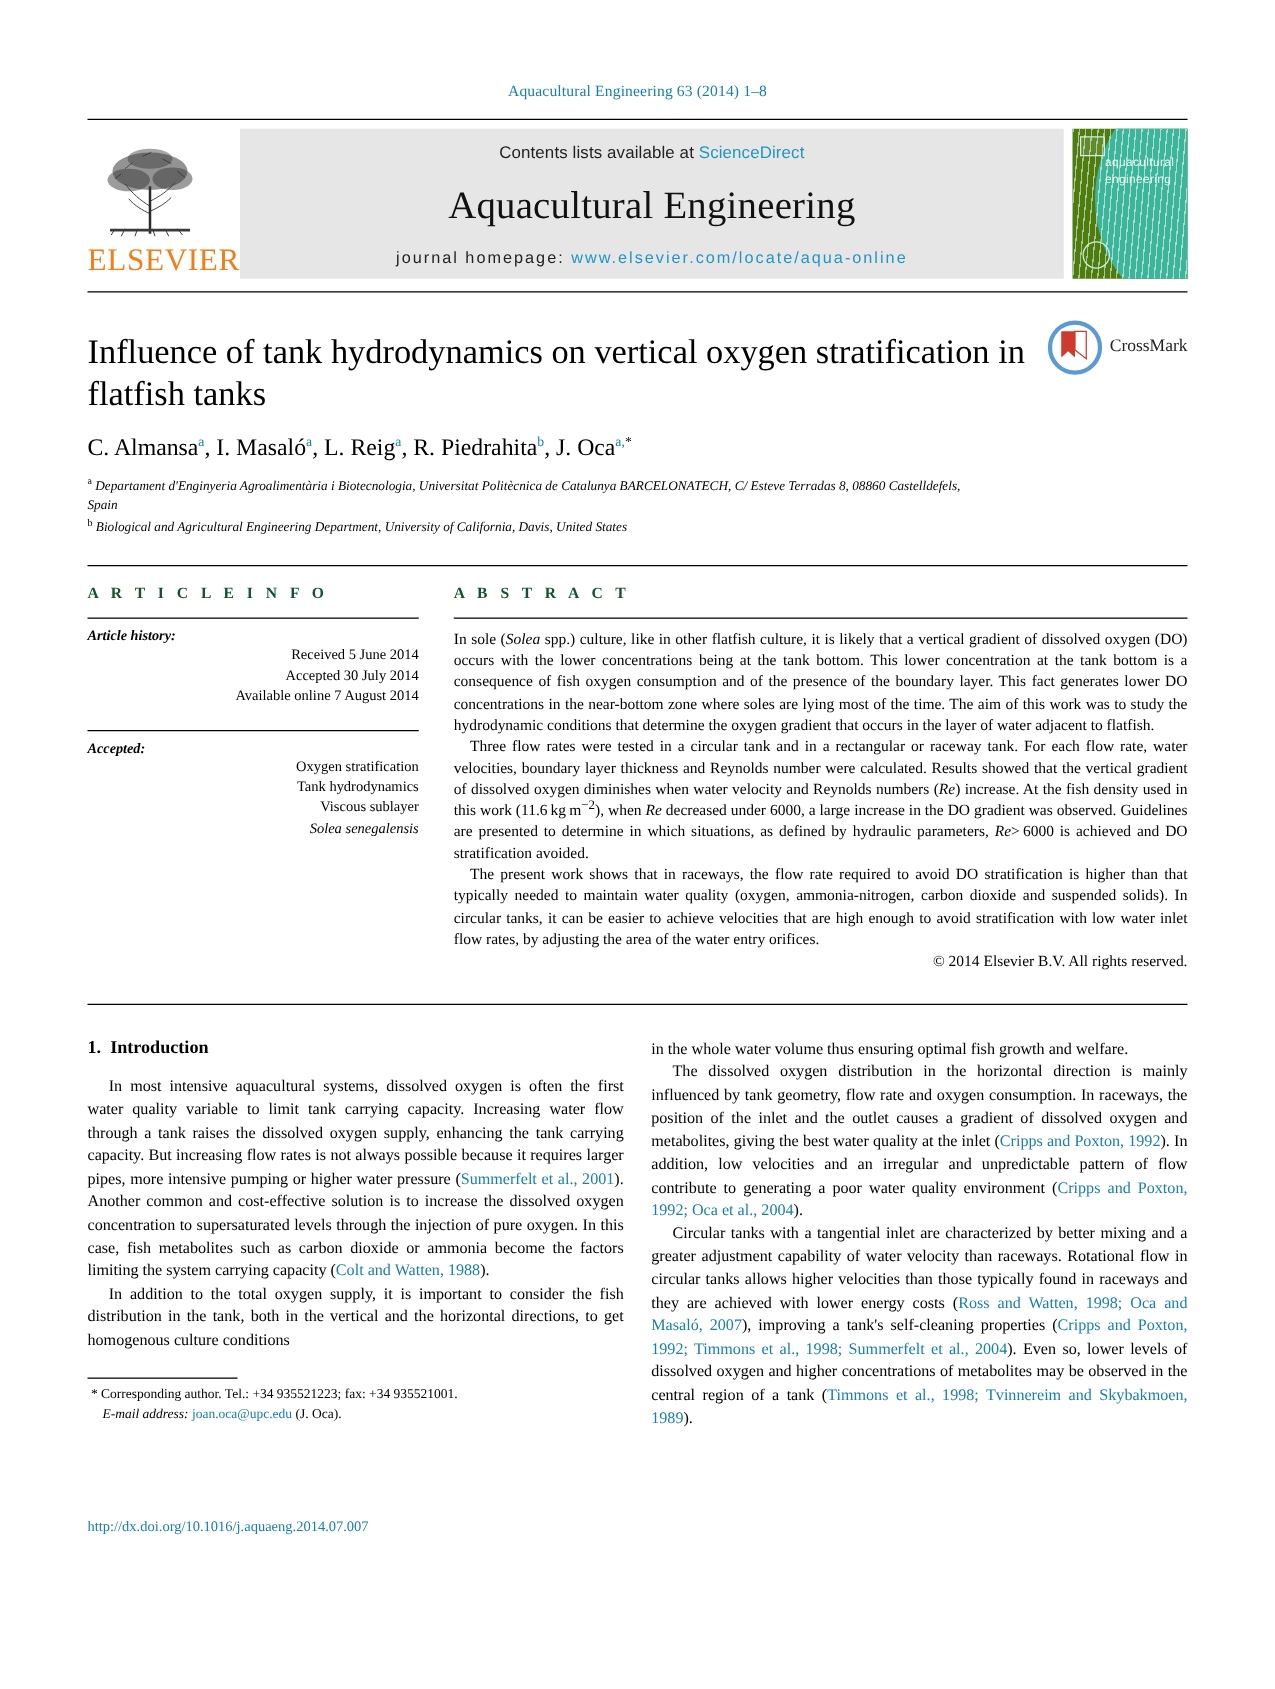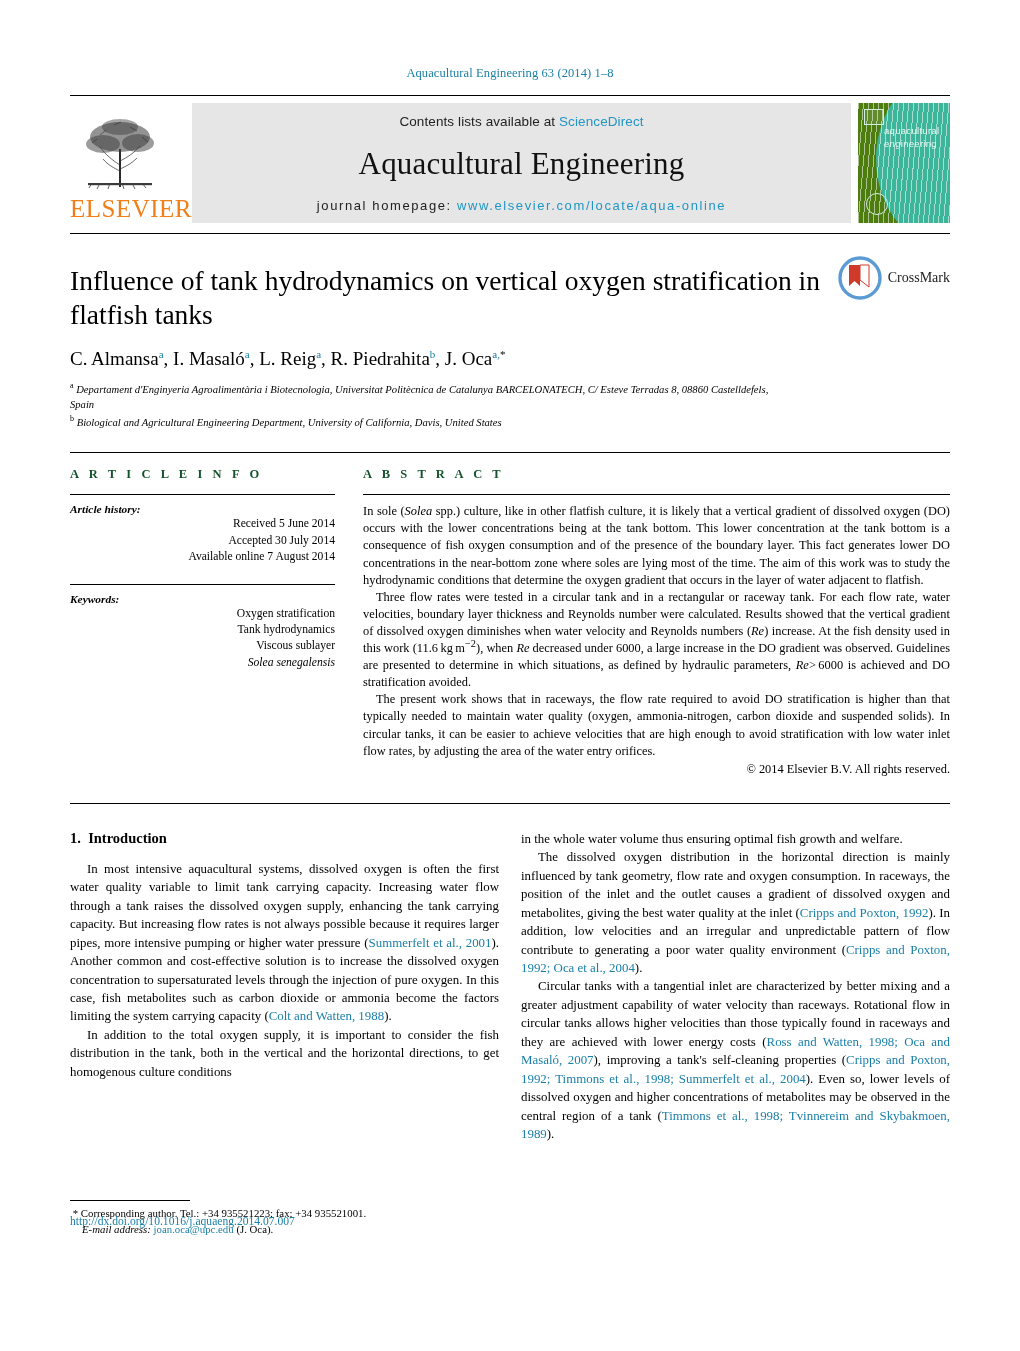--- a/index.html
+++ b/index.html
@@ -227,21 +227,21 @@
   }
   .bp.noind { text-indent: 0; }
   a.cite, .cite {
     color: #1a7fa8; text-decoration: none;
   }
 
   
   .footnote {
     position: absolute;
     left: 70px;
-    top: 1200px;
+    top: 1102px;
     width: 420px;
   }
   .fn-rule { border-top: 0.9px solid #000; width: 120px; margin-bottom: 5px; }
   .fn-line {
     font-family: "Liberation Serif", serif;
     font-size: 10.8px; line-height: 1.45;
   }
   .fn-line .it { font-style: italic; }
   .fn-mail { color: #1a7fa8; }
   .doi-block {
@@ -353,21 +353,21 @@
     <div class="col-info">
       <div class="sec-head">A R T I C L E    I N F O</div>
       <div class="thin-rule"></div>
       <div class="info-lab">Article history:</div>
       <div class="info-line">Received 5 June 2014</div>
       <div class="info-line">Accepted 30 July 2014</div>
       <div class="info-line">Available online 7 August 2014</div>
 
       <div class="kw-gap"></div>
       <div class="thin-rule"></div>
-      <div class="info-lab">Keywords:</div>
+      <div class="info-lab">Accepted:</div>
       <div class="info-line">Oxygen stratification</div>
       <div class="info-line">Tank hydrodynamics</div>
       <div class="info-line">Viscous sublayer</div>
       <div class="info-line kw-italic">Solea senegalensis</div>
     </div>
 
     <div class="col-abs">
       <div class="sec-head">A B S T R A C T</div>
       <div class="thin-rule"></div>
       <p class="abs-p">In sole (<i>Solea</i> spp.) culture, like in other flatfish culture, it is likely that a vertical gradient of dissolved oxygen (DO) occurs with the lower concentrations being at the tank bottom. This lower concentration at the tank bottom is a consequence of fish oxygen consumption and of the presence of the boundary layer. This fact generates lower DO concentrations in the near-bottom zone where soles are lying most of the time. The aim of this work was to study the hydrodynamic conditions that determine the oxygen gradient that occurs in the layer of water adjacent to flatfish.</p>

